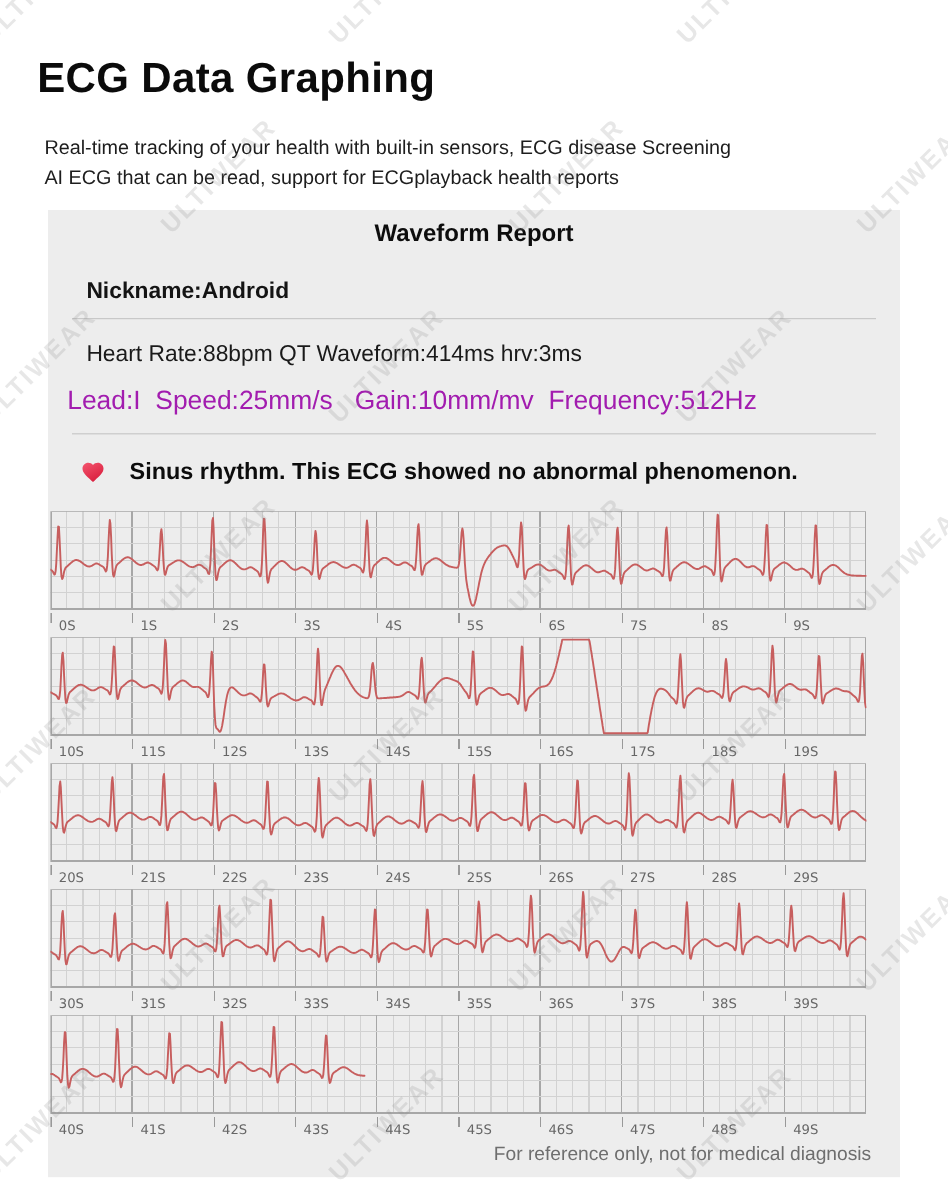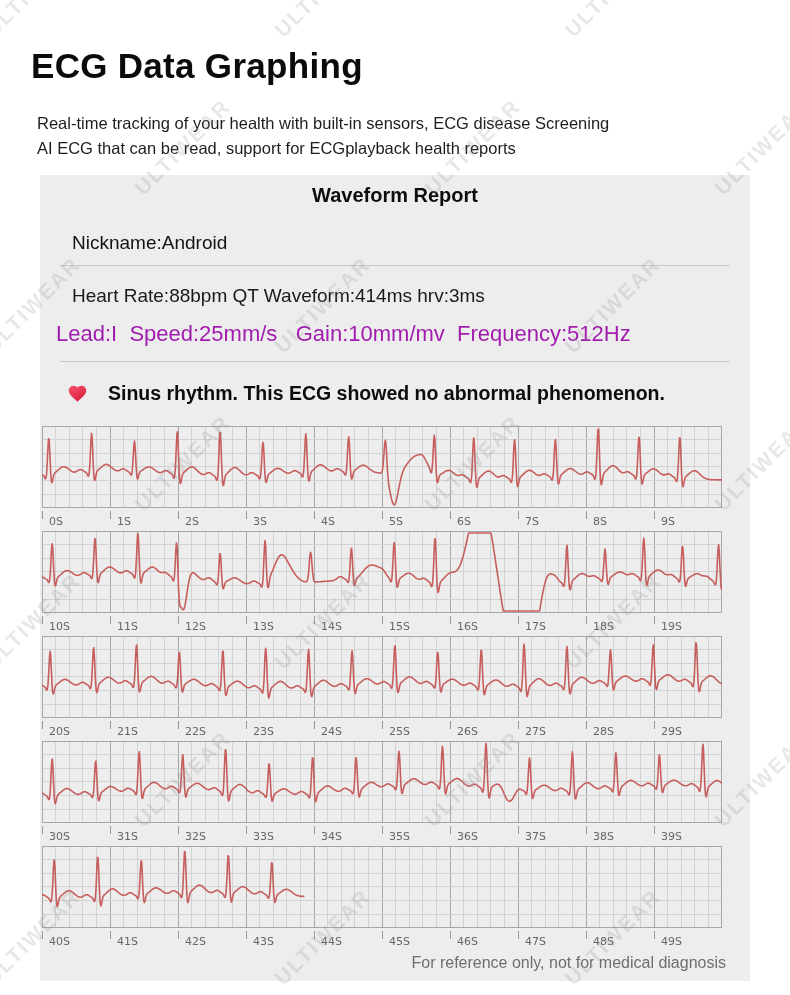--- a/index.html
+++ b/index.html
@@ -3,21 +3,21 @@
 <meta charset="utf-8">
 <style>
   html,body{margin:0;padding:0;background:#ffffff;}
   body{font-family:"Liberation Sans","DejaVu Sans",sans-serif;color:#111;}
   .page{position:relative;width:790px;height:995px;background:#fff;overflow:hidden;}
   .title{margin:0;padding:46px 0 0 31px;font-size:35px;font-weight:700;letter-spacing:.3px;color:#0b0b0b;}
   .subtitle{margin:25px 0 14px 37px;font-size:16.5px;line-height:25px;color:#1d1d1d;white-space:pre-line;}
   .panel{margin:14px 0 0 40px;width:710px;background:#ededed;padding-bottom:6px;}
   .report-title{padding-top:9px;text-align:center;font-size:20px;font-weight:700;color:#0d0d0d;}
   .meta{display:flex;justify-content:space-between;margin-top:25px;padding:0 22px 0 32px;font-size:19px;line-height:22px;color:#141414;}
-  .meta .nickname{font-weight:400;}
+  .meta .nickname{font-weight:700;}
   .divider{height:1px;background:#c8c8c8;margin:11px 20px 0 20px;}
   .divider.d2{margin-top:16px;}
   .vitals{margin:19px 0 0 32px;font-size:19px;line-height:22px;color:#1a1a1a;white-space:pre;}
   .settings{margin:16px 0 0 16px;font-size:22px;line-height:22px;color:#a21caf;white-space:pre;}
   .diagnosis{display:flex;align-items:center;gap:20px;margin:19px 0 0 27px;font-size:19.5px;font-weight:700;color:#0c0c0c;height:24px;}
   .diagnosis .heart{width:21px;height:21px;flex:0 0 auto;}
   #strips{margin:21px 0 0 2px;}
   #strips svg{display:block;margin-bottom:2px;}
   .disclaimer{margin-top:2px;text-align:right;padding:3px 24px 3px 0;font-size:16px;line-height:18px;color:#6e6e6e;}
   #watermarks{position:absolute;left:0;top:0;right:0;bottom:0;pointer-events:none;z-index:9;}

